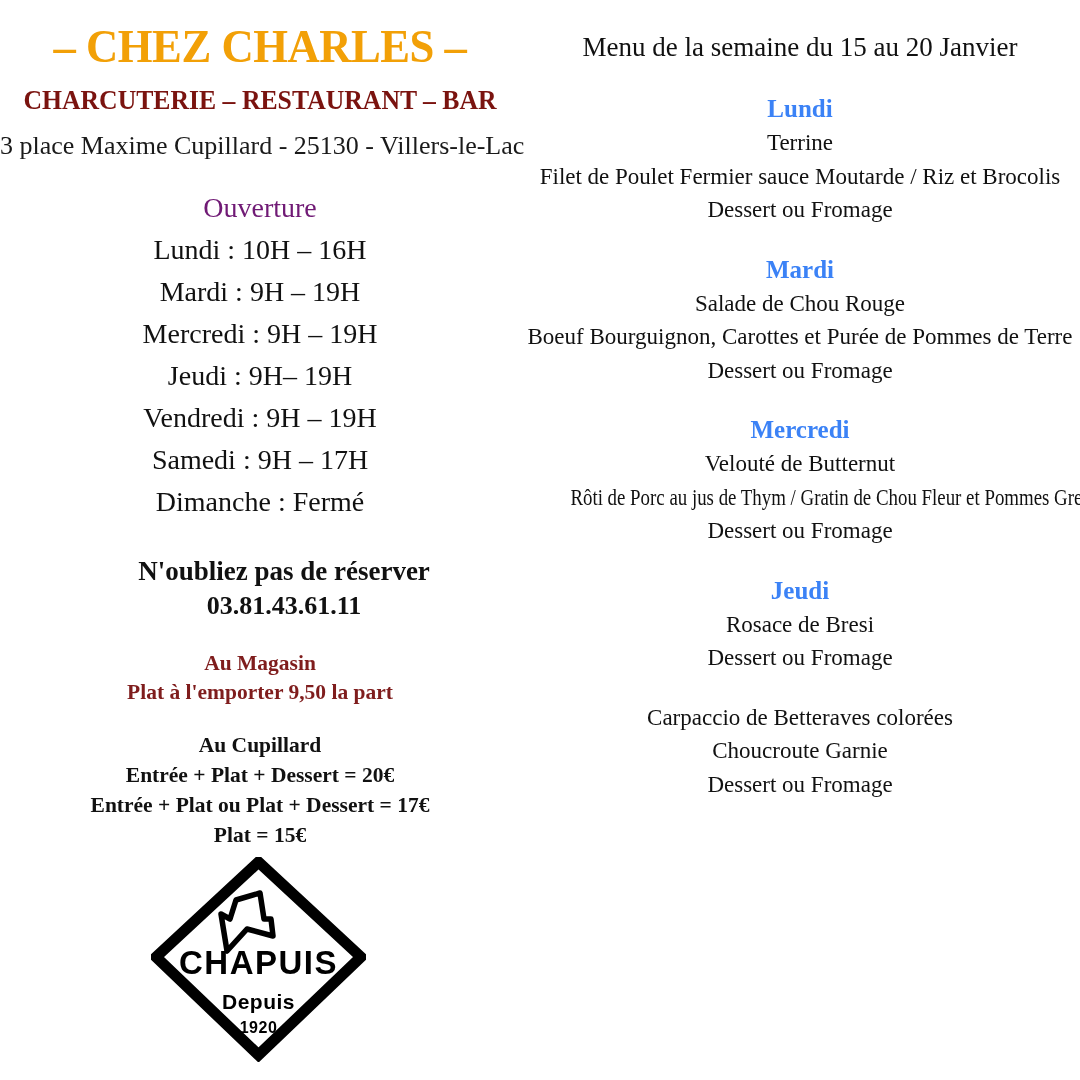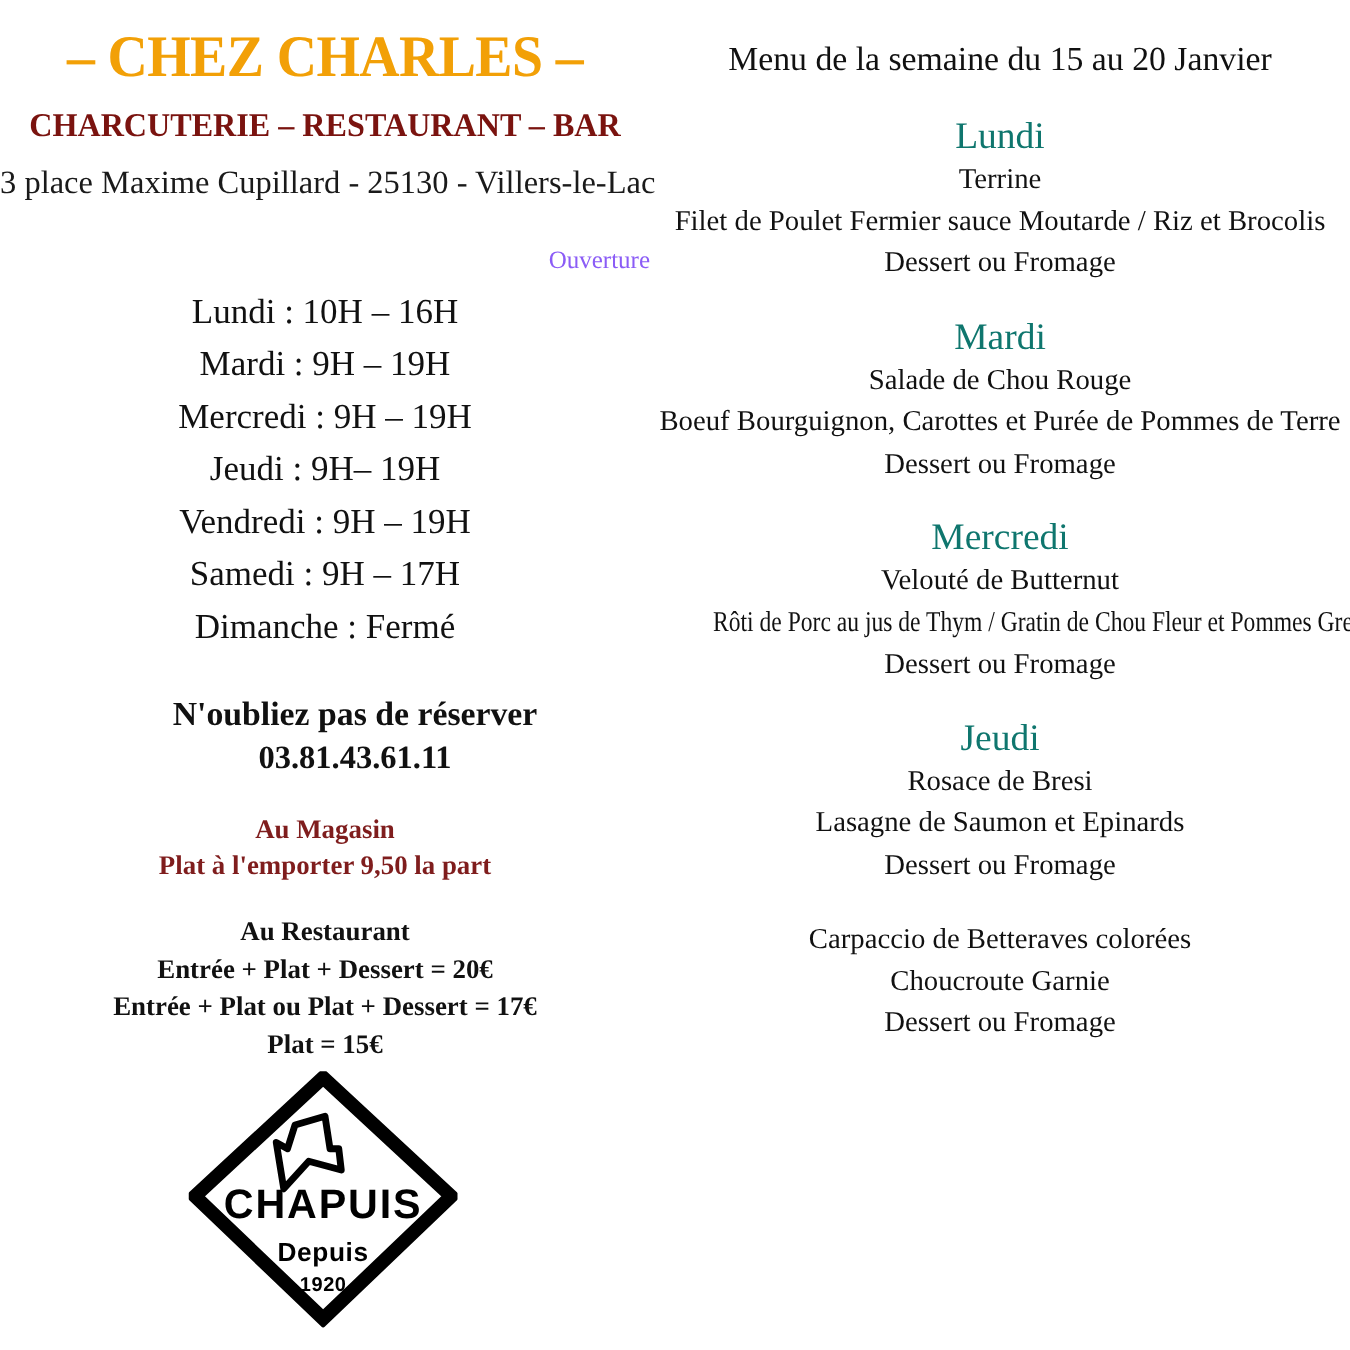--- a/index.html
+++ b/index.html
@@ -61,24 +61,23 @@
     padding-top: 19px;
     white-space: nowrap;
   }
 
   
   .hours {
     margin: 0;
     padding-top: 28px;
   }
   .hours-heading {
-    font-size: 20px;
+    font-size: 28px;
     line-height: 42px;
-    color: #8b5cf6;
-    text-align: right;
+    color: #701a75;
   }
   .hours-row {
     font-size: 28px;
     line-height: 42px;
     color: #111;
     white-space: nowrap;
   }
 
   
   .reserve {
@@ -152,23 +151,23 @@
     font-size: 27px;
     line-height: 34px;
     color: #111;
     white-space: nowrap;
   }
 
   .day-block { padding-top: 26px; }
   .day-block.first { padding-top: 28px; }
 
   .day-name {
-    color: #0f766e;
-    font-weight: normal;
-    font-size: 30px;
+    color: #3b82f6;
+    font-weight: bold;
+    font-size: 25px;
     line-height: 34px;
   }
   .dish {
     font-size: 23px;
     line-height: 33.5px;
     color: #111;
     white-space: nowrap;
   }
   .dish.squeeze {
     transform: scaleX(0.82);
@@ -202,21 +201,21 @@
       <div class="reserve-head">N'oubliez pas de réserver</div>
       <div class="reserve-phone">03.81.43.61.11</div>
     </div>
 
     <div class="shop-block">
       <div class="shop-title">Au Magasin</div>
       <div class="shop-line">Plat à l'emporter  9,50 la part</div>
     </div>
 
     <div class="resto-block">
-      <div class="resto-title">Au Restaurant</div>
+      <div class="resto-title">Au Cupillard</div>
       <div class="resto-line">Entrée + Plat + Dessert = 20€</div>
       <div class="resto-line">Entrée + Plat ou Plat + Dessert = 17€</div>
       <div class="resto-line">Plat = 15€</div>
     </div>
 
     <div class="logo-wrap">
       <svg class="logo-svg" width="215" height="205" viewBox="0 0 215 205">
 
         <polygon points="107.5,5 210,100 107.5,198 5,100" fill="none" stroke="#000000" stroke-width="11"></polygon>
 
@@ -250,21 +249,20 @@
     <div class="day-block">
       <div class="day-name">Mercredi</div>
       <div class="dish">Velouté de Butternut</div>
       <div class="dish squeeze">Rôti de Porc au jus de Thym / Gratin de Chou Fleur et Pommes Grenailles</div>
       <div class="dish">Dessert ou Fromage</div>
     </div>
 
     <div class="day-block">
       <div class="day-name">Jeudi</div>
       <div class="dish">Rosace de Bresi</div>
-      <div class="dish">Lasagne de Saumon et Epinards</div>
       <div class="dish">Dessert ou Fromage</div>
     </div>
 
     <div class="day-block">
       <div class="dish">Carpaccio de Betteraves colorées</div>
       <div class="dish">Choucroute Garnie</div>
       <div class="dish">Dessert ou Fromage</div>
     </div>
 
 

